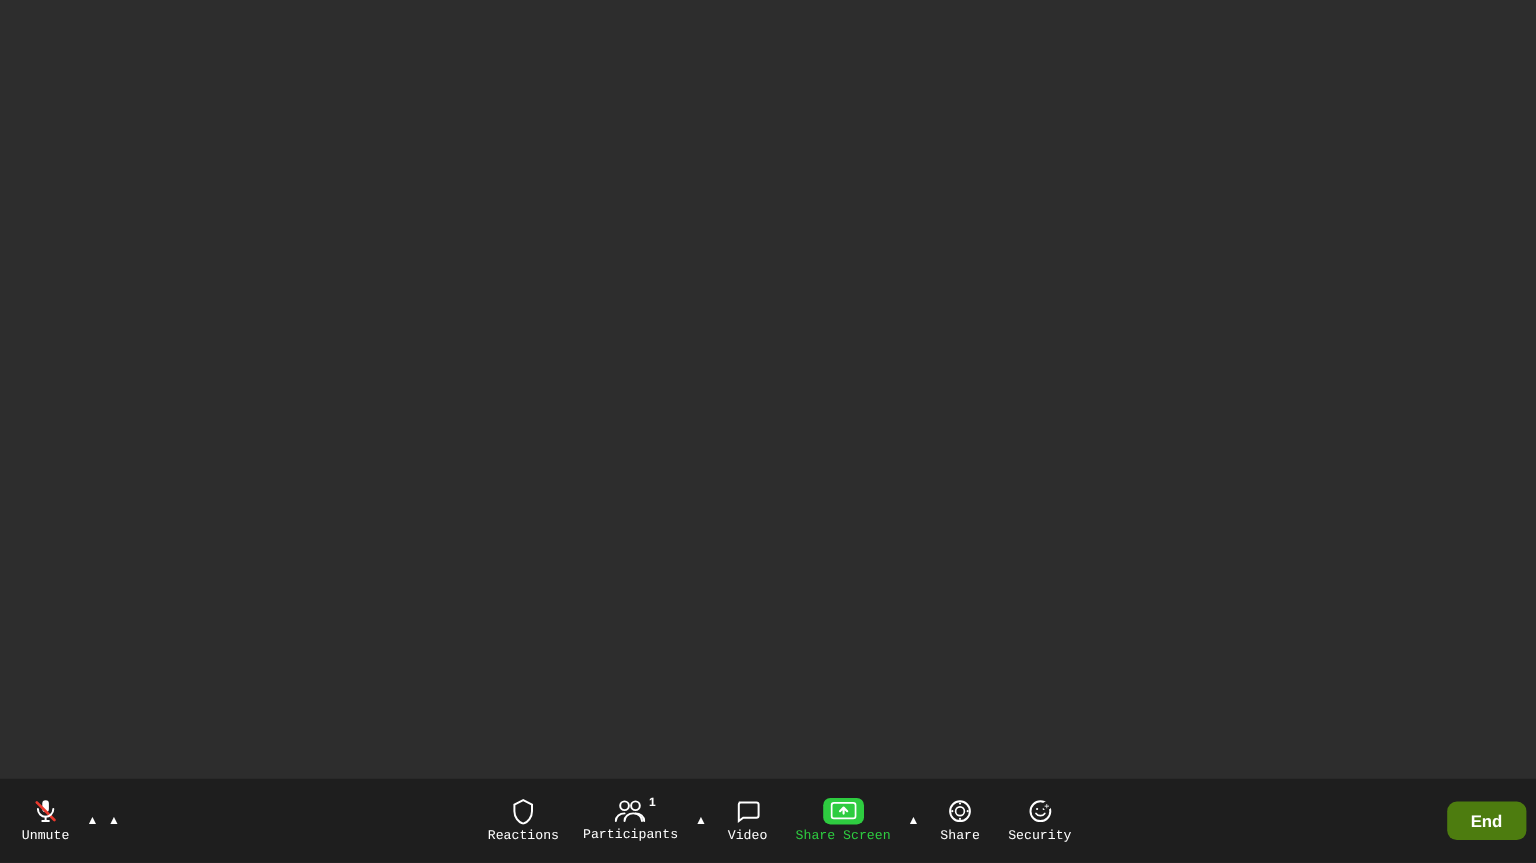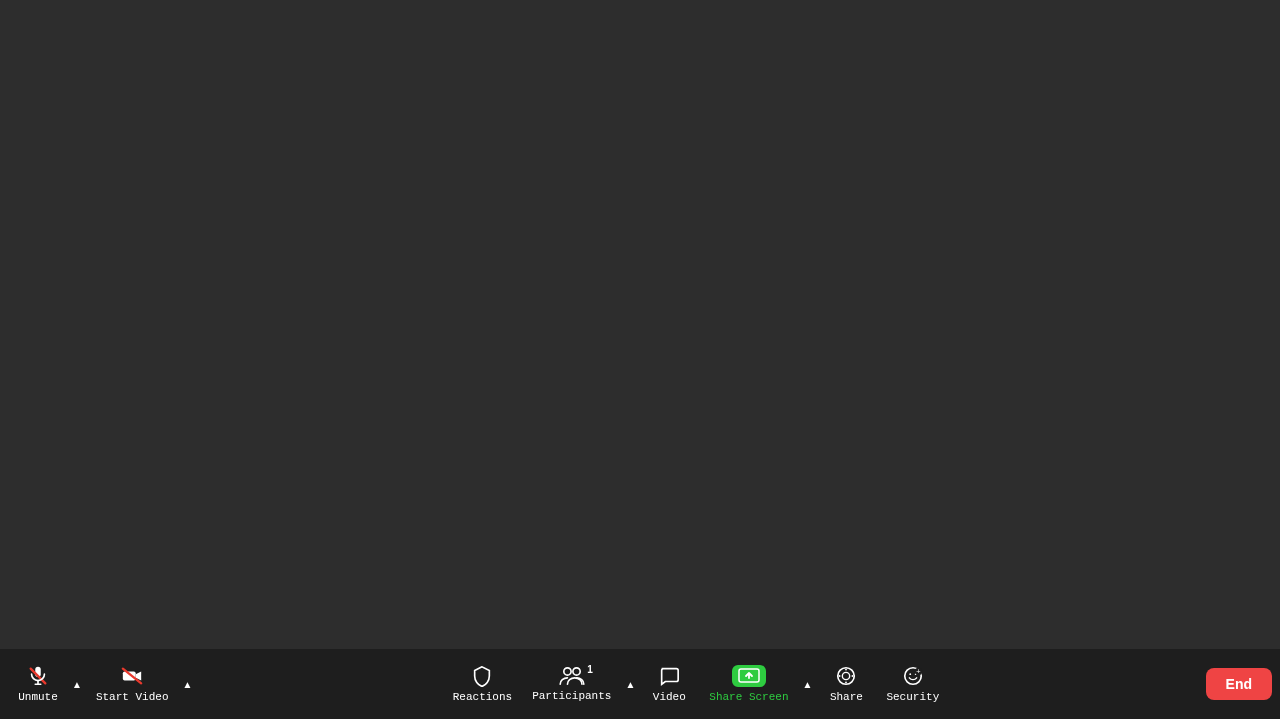--- a/index.html
+++ b/index.html
@@ -110,21 +110,21 @@
       display: flex;
       align-items: center;
       justify-content: center;
     }
 
     .share-screen-btn .tool-btn-label {
       color: #2ecc40;
     }
 
     .end-btn {
-      background-color: #ef4444;
+      background-color: #4d7c0f;
       color: #ffffff;
       border: none;
       border-radius: 8px;
       padding: 8px 20px;
       font-size: 14px;
       font-weight: 600;
       cursor: pointer;
       margin-left: 10px;
     }
   </style>
@@ -151,33 +151,20 @@
         </svg>
       </span>
       <span class="tool-btn-label">Unmute</span>
     </button>
     <button class="caret-btn">
       <span class="caret-icon">▲</span>
     </button>
   </div>
 
   <div class="video-group">
-    <button class="tool-btn">
-      <span class="tool-btn-icon">
-        <svg viewBox="0 0 24 24" fill="none" xmlns="http://www.w3.org/2000/svg" width="22" height="22">
-
-          <rect x="2" y="7" width="14" height="10" rx="2" fill="white"></rect>
-
-          <path d="M16 10l6-3v10l-6-3V10z" fill="white"></path>
-
-          <line x1="2" y1="4" x2="22" y2="20" stroke="#e8392d" stroke-width="2.5" stroke-linecap="round"></line>
-        </svg>
-      </span>
-      <span class="tool-btn-label">Start Video</span>
-    </button>
     <button class="caret-btn">
       <span class="caret-icon">▲</span>
     </button>
   </div>
 
   <div class="toolbar-center">
 
     <button class="tool-btn">
       <span class="tool-btn-icon">
         <svg viewBox="0 0 24 24" fill="none" xmlns="http://www.w3.org/2000/svg" width="22" height="22">

